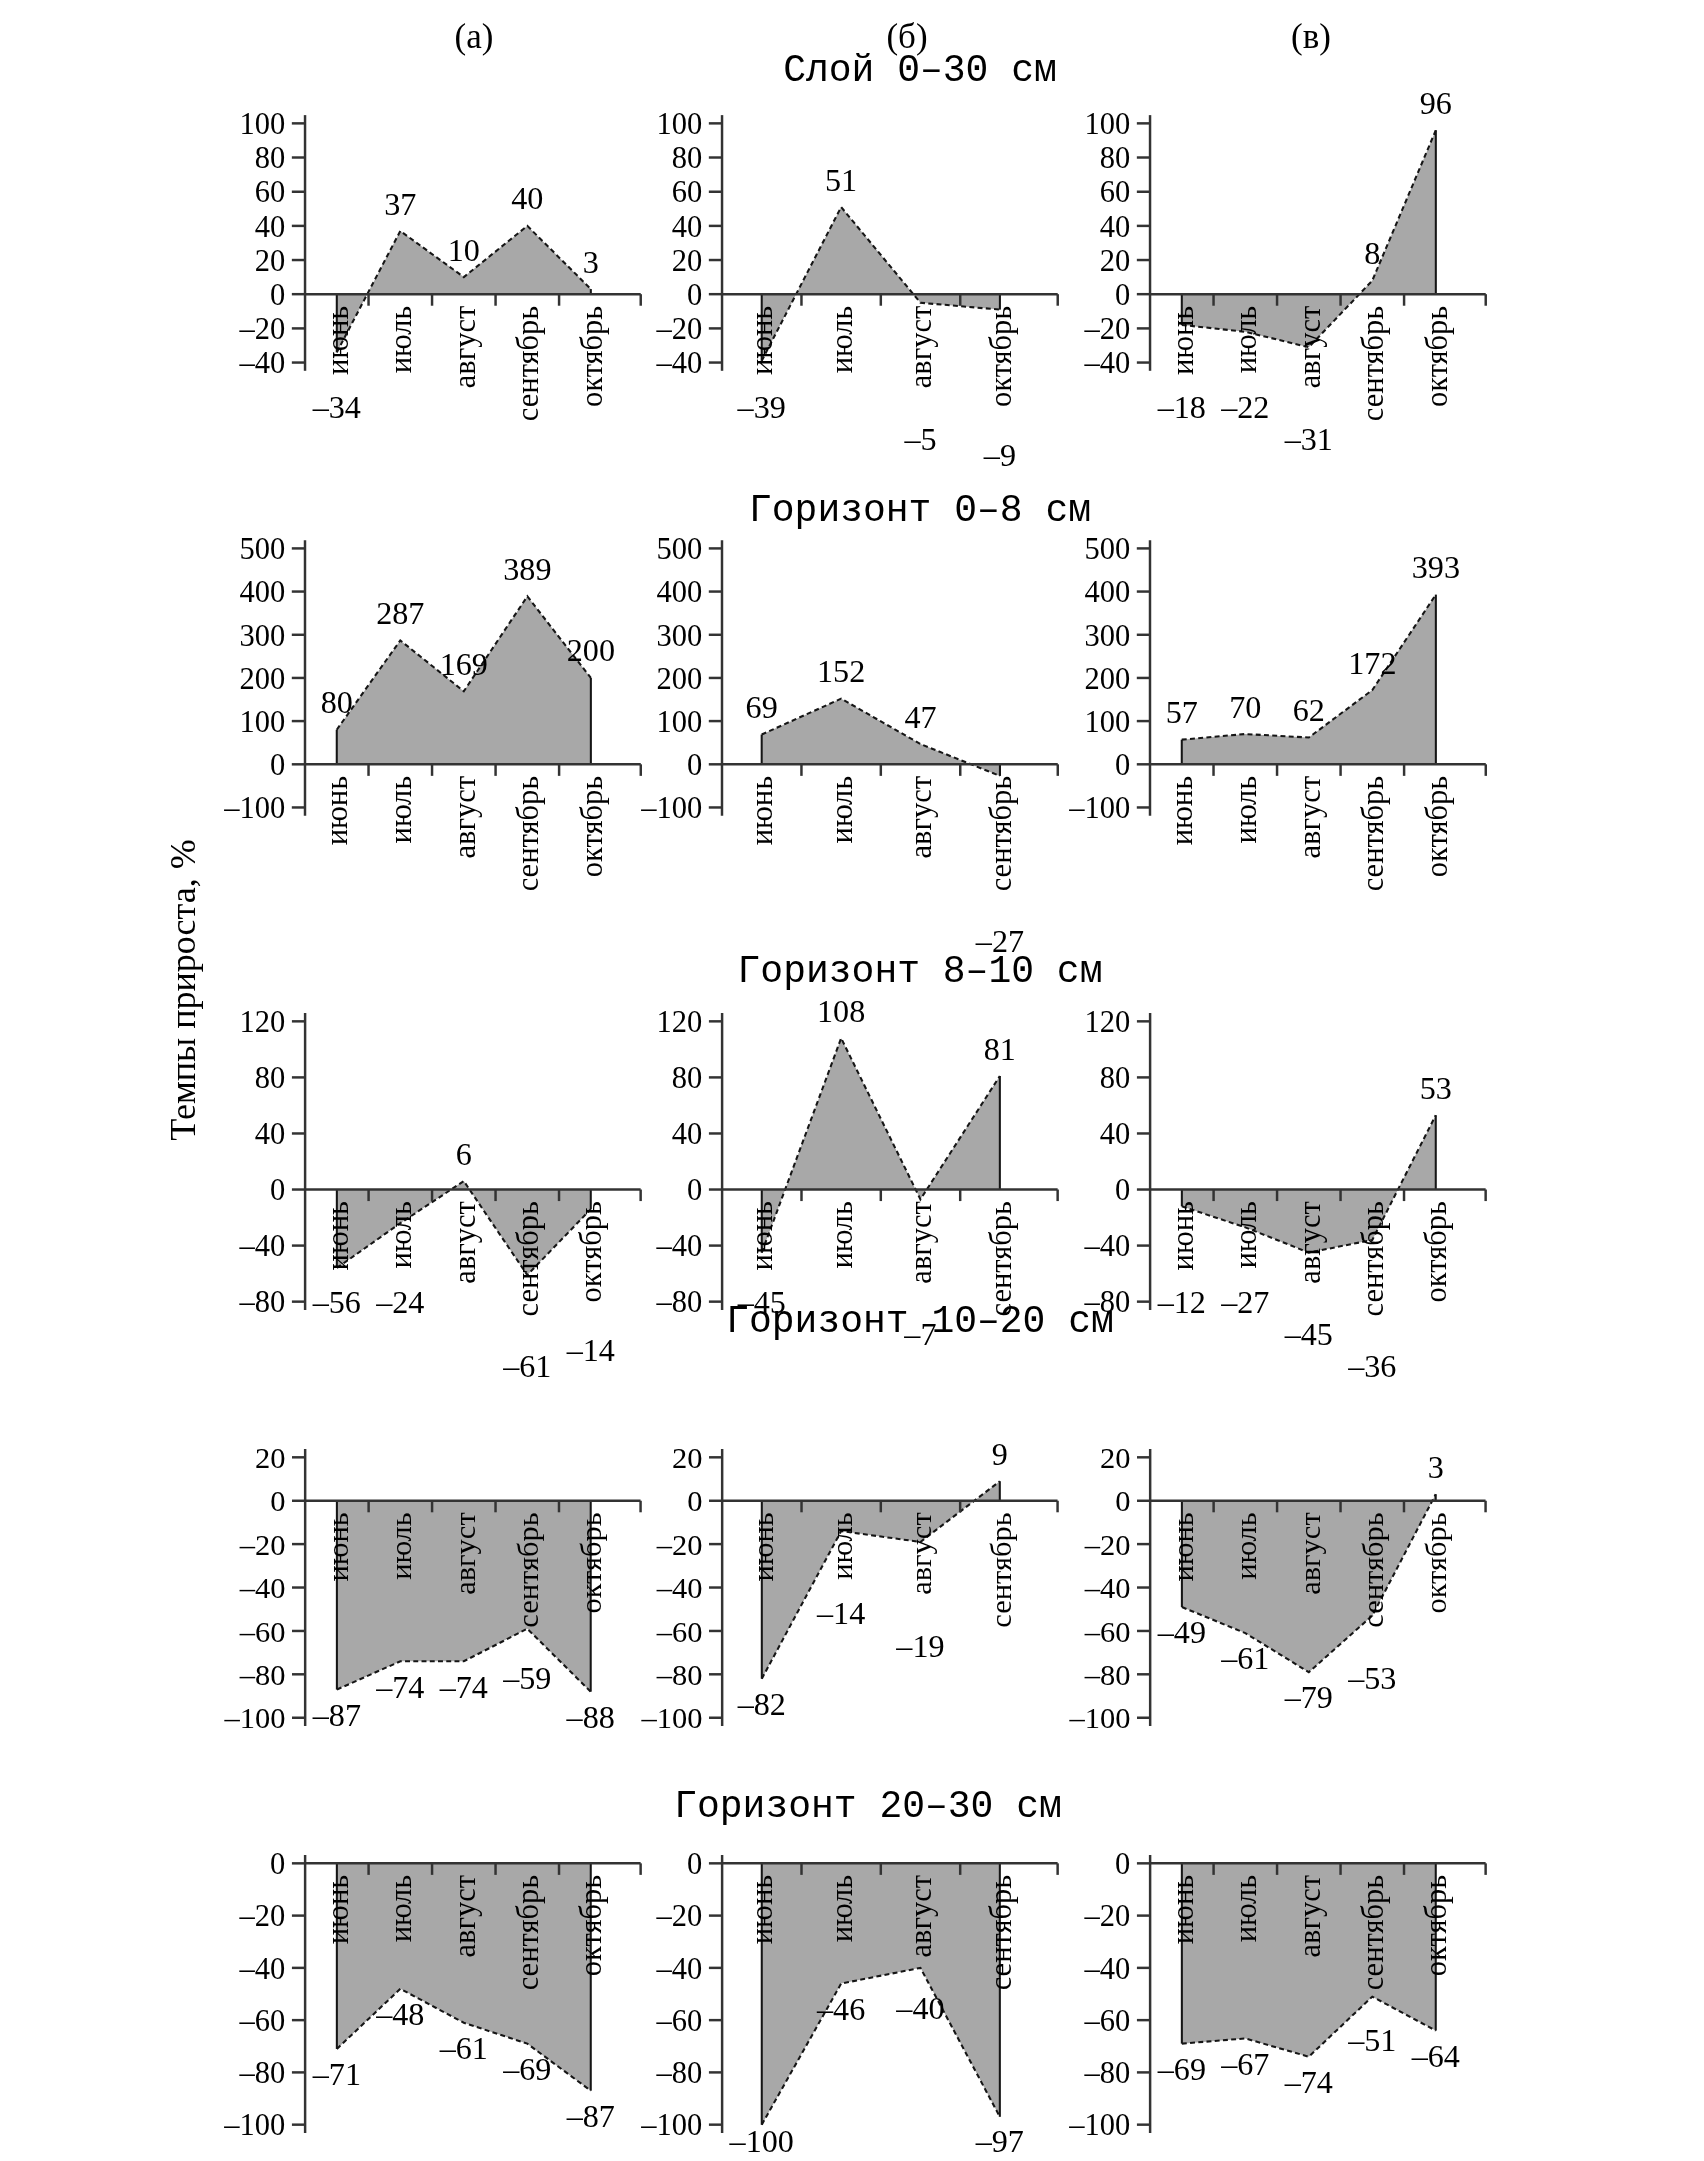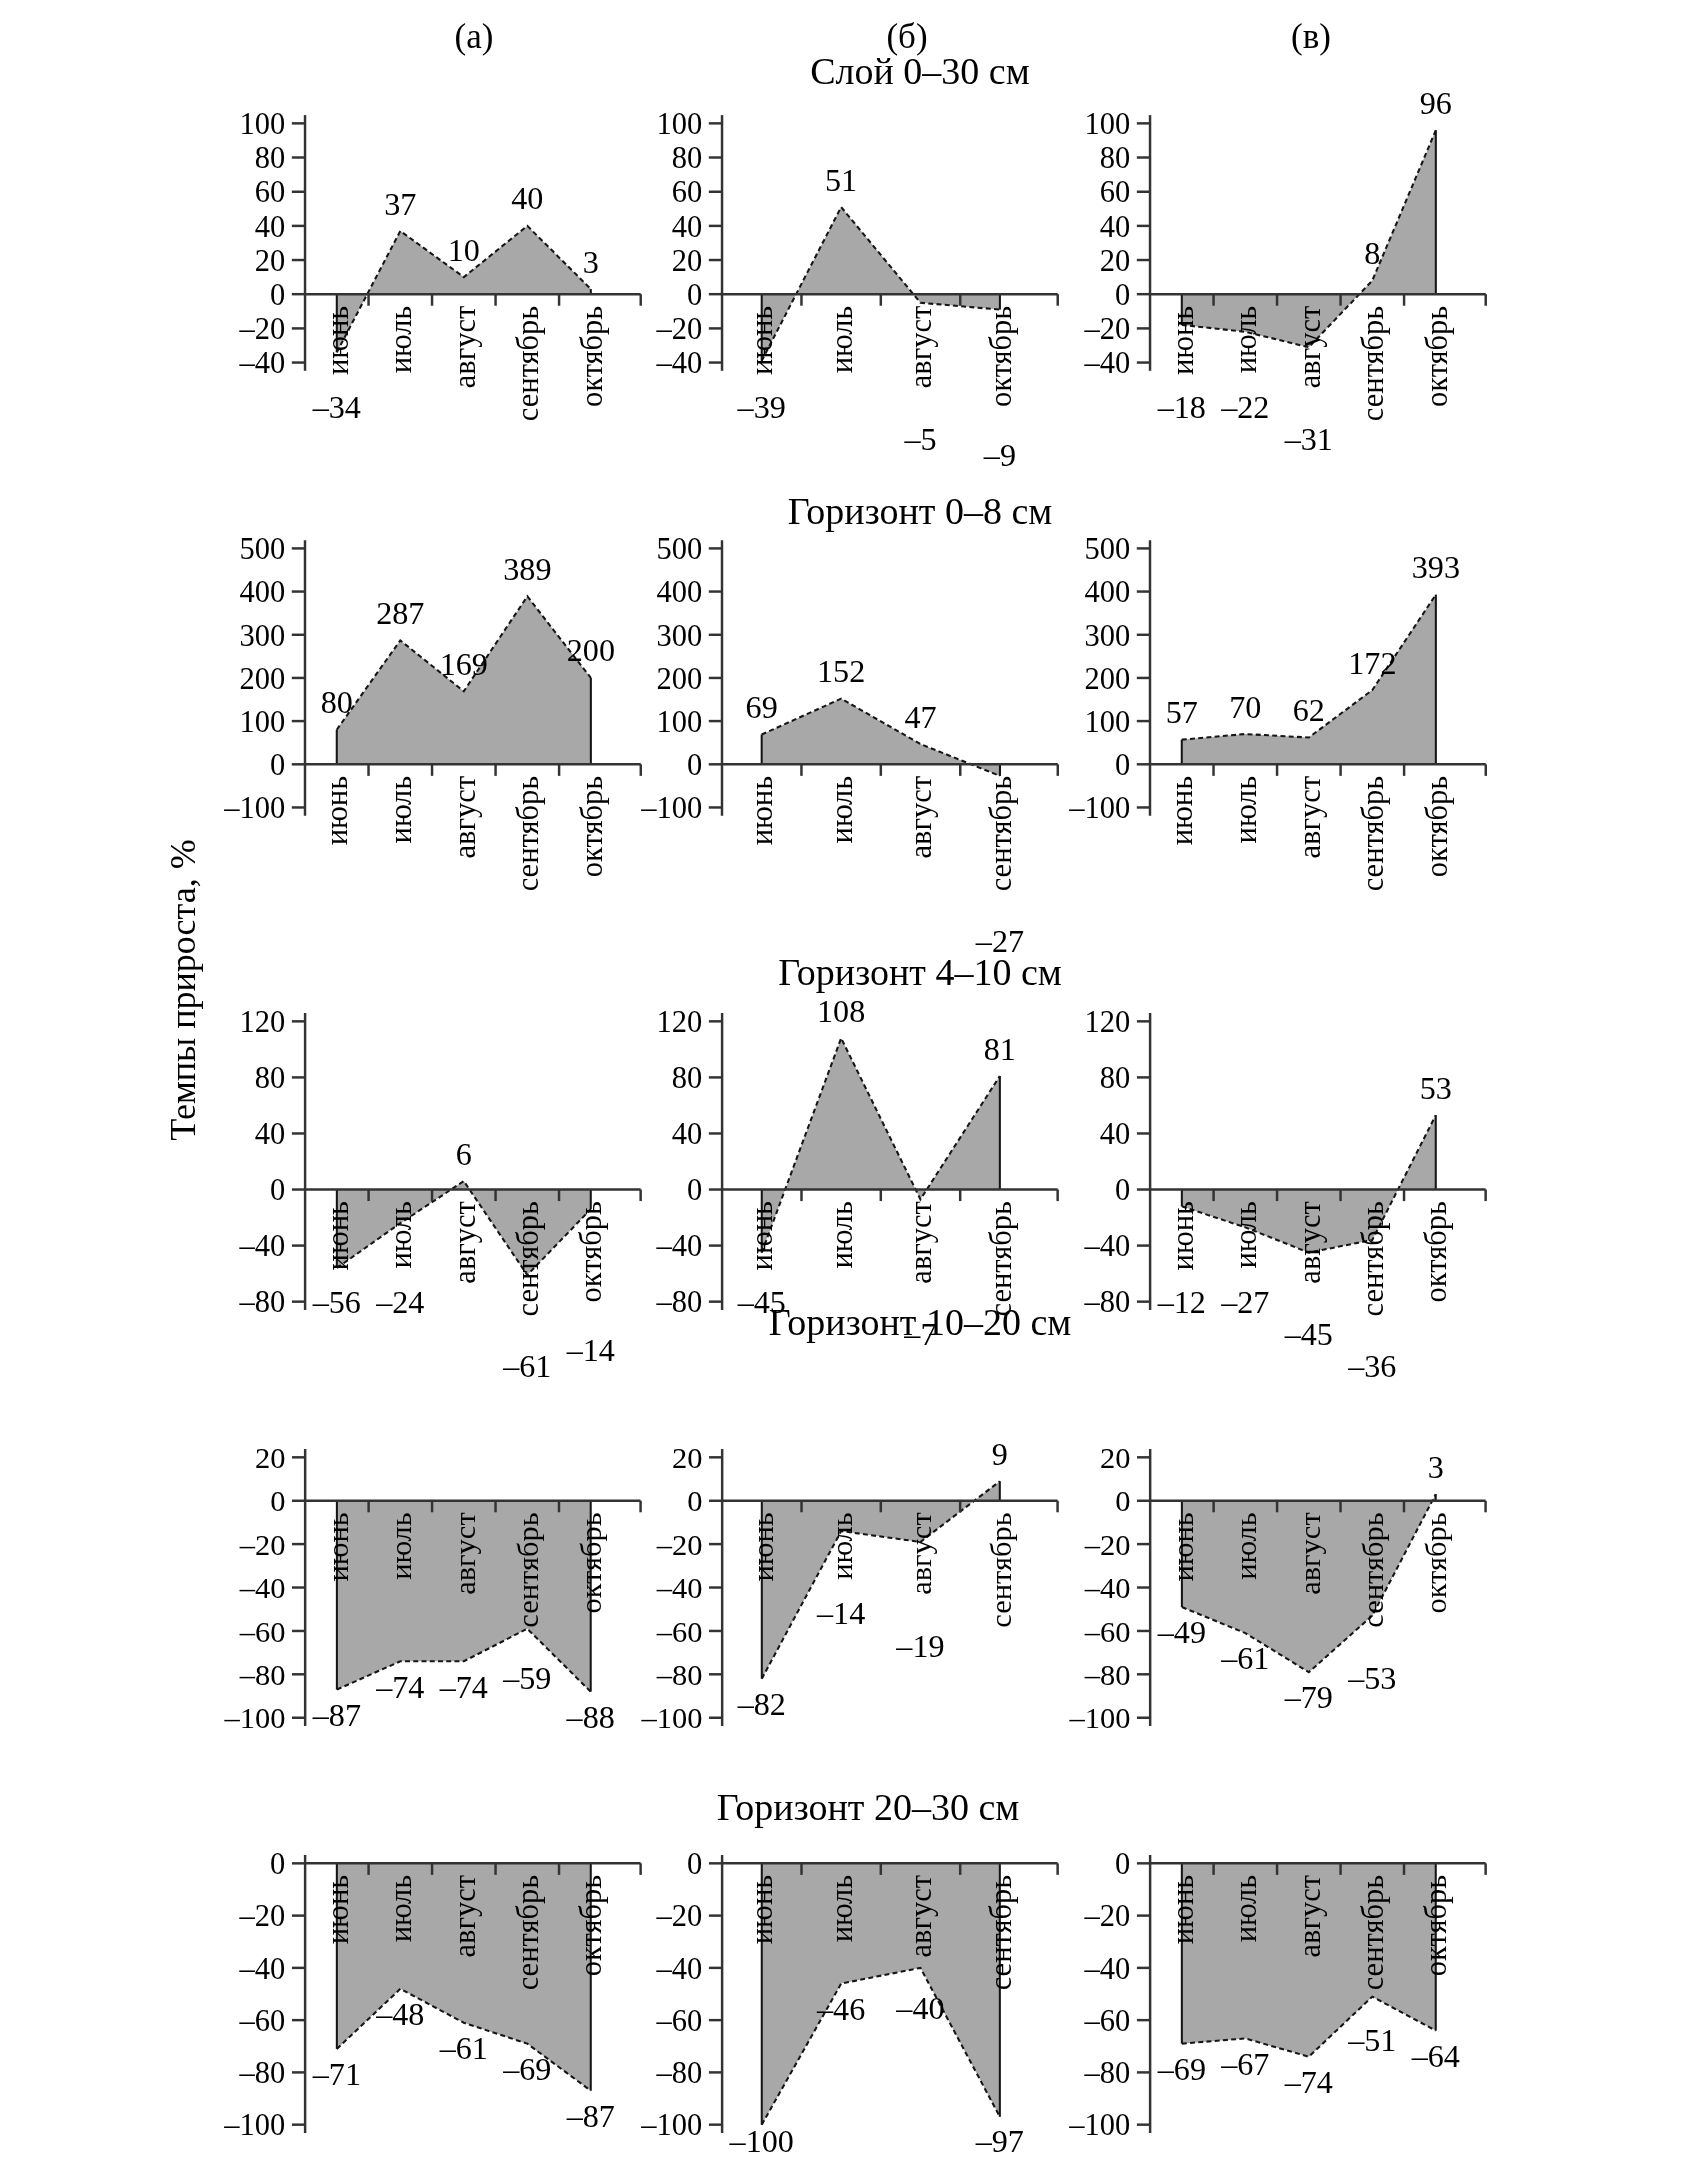--- a/index.html
+++ b/index.html
@@ -1,35 +1,35 @@
 <!DOCTYPE html>
 <html style="font-size:13px"><head>
 <meta charset="utf-8">
 <style>
   html,body{margin:0;padding:0;background:#fff;}
   #figure{position:relative;width:1705px;height:2161px;background:#ffffff;overflow:hidden;
           font-family:"Liberation Serif","DejaVu Serif",serif;color:#000;}
   .col-label{position:absolute;transform:translateX(-50%);font-size:35px;z-index:3;white-space:nowrap;}
-  .row-title{position:absolute;transform:translateX(-50%);font-size:38px;z-index:3;white-space:nowrap;}
+  .row-title{position:absolute;transform:translateX(-50%);font-size:38px;z-index:3;white-space:nowrap;font-family:Liberation Mono, monospace;}
   .y-label{position:absolute;transform:translate(-50%,-50%) rotate(-90deg);font-size:36px;z-index:3;white-space:nowrap;}
   #charts svg{position:absolute;overflow:visible;}
   #charts text{font-family:"Liberation Serif","DejaVu Serif",serif;fill:#000;}
 </style>
 </head>
 <body>
 
 <div id="figure">
 
   <div class="col-label" style="left:474px;top:16.5px">(а)</div>
   <div class="col-label" style="left:907px;top:16.5px">(б)</div>
   <div class="col-label" style="left:1311px;top:16.5px">(в)</div>
 
   <div class="row-title" style="left:920px;top:49px">Слой 0–30 см</div>
   <div class="row-title" style="left:920px;top:489px">Горизонт 0–8 см</div>
-  <div class="row-title" style="left:920px;top:950px">Горизонт 4–10 см</div>
+  <div class="row-title" style="left:920px;top:950px">Горизонт 8–10 см</div>
   <div class="row-title" style="left:920px;top:1300px">Горизонт 10–20 см</div>
   <div class="row-title" style="left:868px;top:1785px">Горизонт 20–30 см</div>
 
   <div class="y-label" style="left:183px;top:990px">Темпы прироста, %</div>
 
   <div id="charts">
       <svg width="495" height="499" style="left:206px;top:78px" viewBox="0 0 600 605">
         <path d="M 158.5 262.1 L 158.5 332.6 L 235.5 185.5 L 312.5 241.4 L 389.5 179.3 L 466.5 255.9 L 466.5 262.1 Z" fill="#a8a8a8"></path>
         <polyline points="158.5,332.6 235.5,185.5 312.5,241.4 389.5,179.3 466.5,255.9" fill="none" stroke="#151515" stroke-width="2.5" stroke-dasharray="6 4"></polyline>
         <line x1="158.5" y1="262.1" x2="158.5" y2="332.6" stroke="#151515" stroke-width="2.5"></line>

